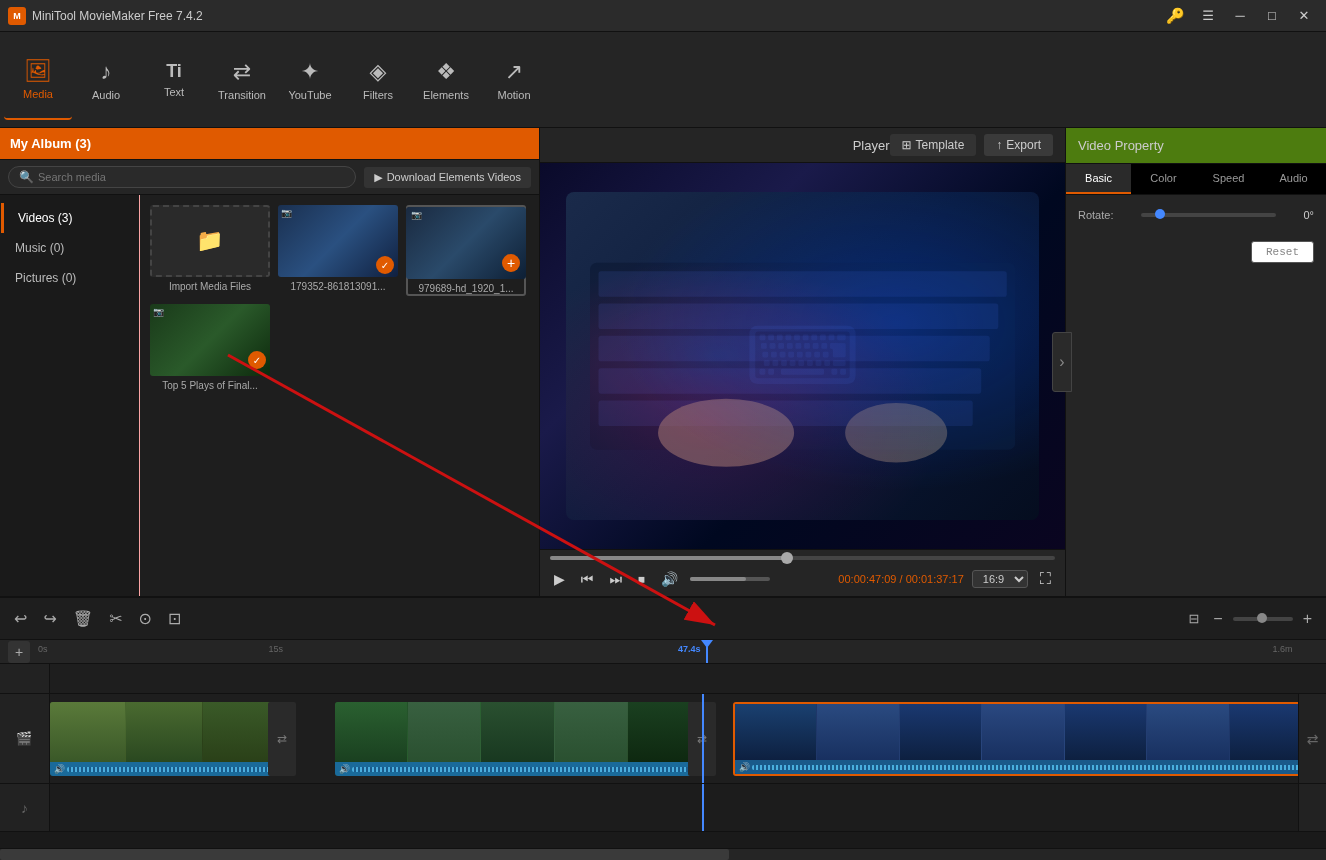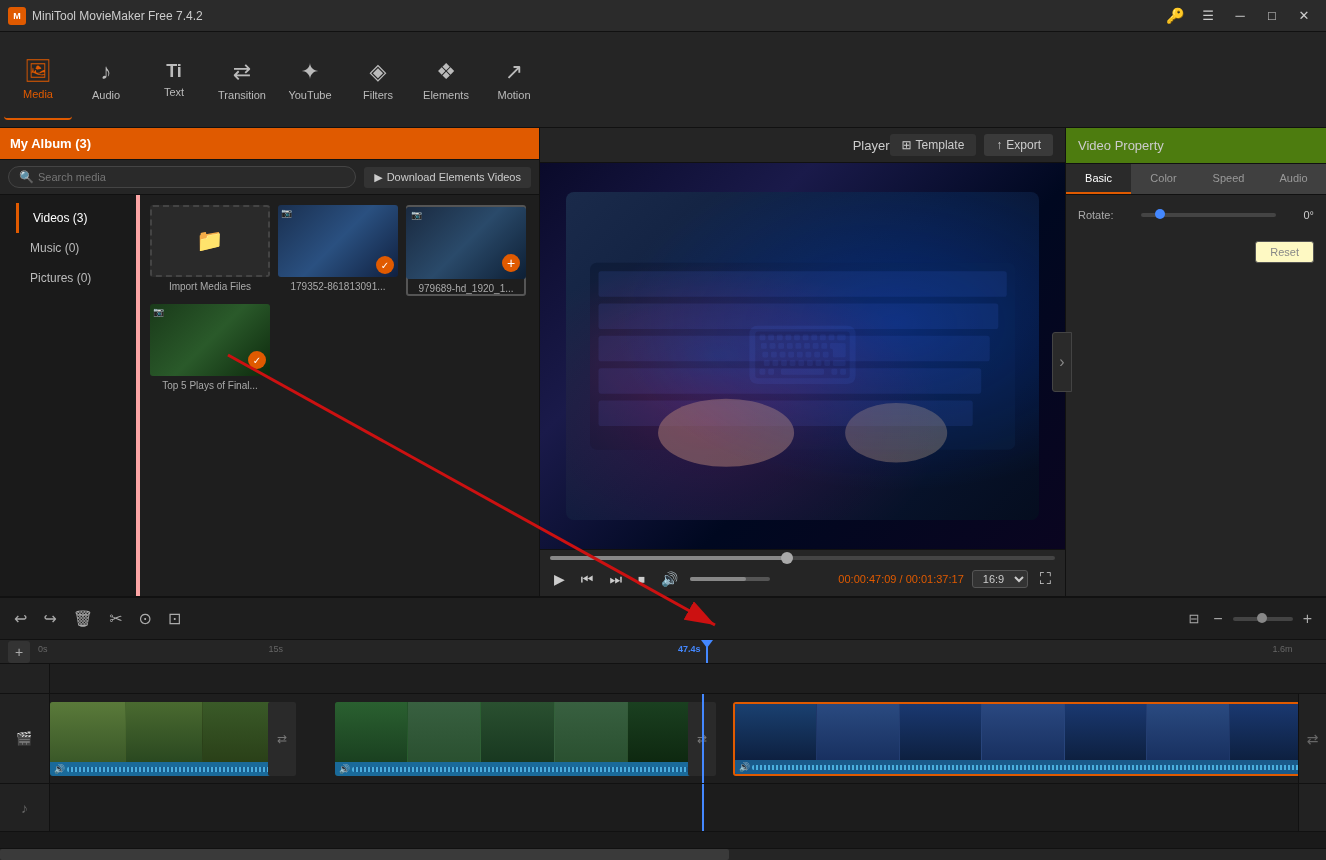--- a/index.html
+++ b/index.html
@@ -103,22 +103,22 @@
       border: none;
       color: #ccc;
       padding: 4px 10px;
       border-radius: 3px;
       cursor: pointer;
       font-size: 11px;
     }
     #sidebar {
       width: 140px;
       background: #1a1a1a;
-      padding: 8px 16px;
-      border-right: 4px solid #fca5a5;
+      padding: 8px 1px;
+      border-right: 1px solid #fca5a5;
     }
     .sidebar-item {
       padding: 8px 14px;
       cursor: pointer;
       font-size: 12px;
       color: #bbb;
     }
     .sidebar-item.active { color: #fff; border-left: 3px solid #e05a00; }
 
     #media-grid {
@@ -712,39 +712,39 @@
             <option>4:3</option>
             <option>1:1</option>
           </select>
           <button class="ctrl-btn fullscreen-btn">⛶</button>
         </div>
       </div>
     </div>
 
     <div id="right-panel" style="width:260px;background:#252525;display:flex;flex-direction:column;position:relative;">
       <div id="right-panel-header" style="padding:10px 12px;font-size:13px;color:#ccc;border-bottom:1px solid #111;background:#4d7c0f;">Video Property</div>
-      <div id="prop-tabs" style="display:flex;background:#404040;border-bottom:1px solid #111;">
+      <div id="prop-tabs" style="display:flex;background:#000000;border-bottom:1px solid #111;">
         <div class="prop-tab active">Basic</div>
         <div class="prop-tab">Color</div>
         <div class="prop-tab">Speed</div>
         <div class="prop-tab">Audio</div>
       </div>
       <div id="prop-content" style="padding:14px 12px;flex:1;">
 
 
         <div class="prop-row">
           <span class="prop-label">Rotate:</span>
           <div class="rotate-slider" style="flex:1;">
             <div class="rotate-thumb"></div>
           </div>
           <span class="rotate-value">0°</span>
         </div>
 
         <div style="margin-top:auto;display:flex;justify-content:flex-end;">
-          <button style="background:#fef9c3;border:1px solid #555;color:#888;padding:4px 14px;border-radius:3px;font-size:11px;cursor:pointer;">Reset</button>
+          <button style="background:#ffffff;border:1px solid #555;color:#888;padding:4px 14px;border-radius:3px;font-size:11px;cursor:pointer;font-family:Liberation Mono, monospace;">Reset</button>
         </div>
       </div>
 
       <div class="collapse-btn" style="position:absolute;left:-14px;top:50%;transform:translateY(-50%);background:#2a2a2a;border:1px solid #444;border-radius:3px 0 0 3px;">›</div>
     </div>
   </div>
 
   <div id="timeline-toolbar" style="height:44px;background:#1e1e1e;display:flex;align-items:center;padding:0 10px;gap:8px;border-top:2px solid #111;border-bottom:1px solid #111;">
     <button class="tl-btn">↩</button>
     <button class="tl-btn">↪</button>

